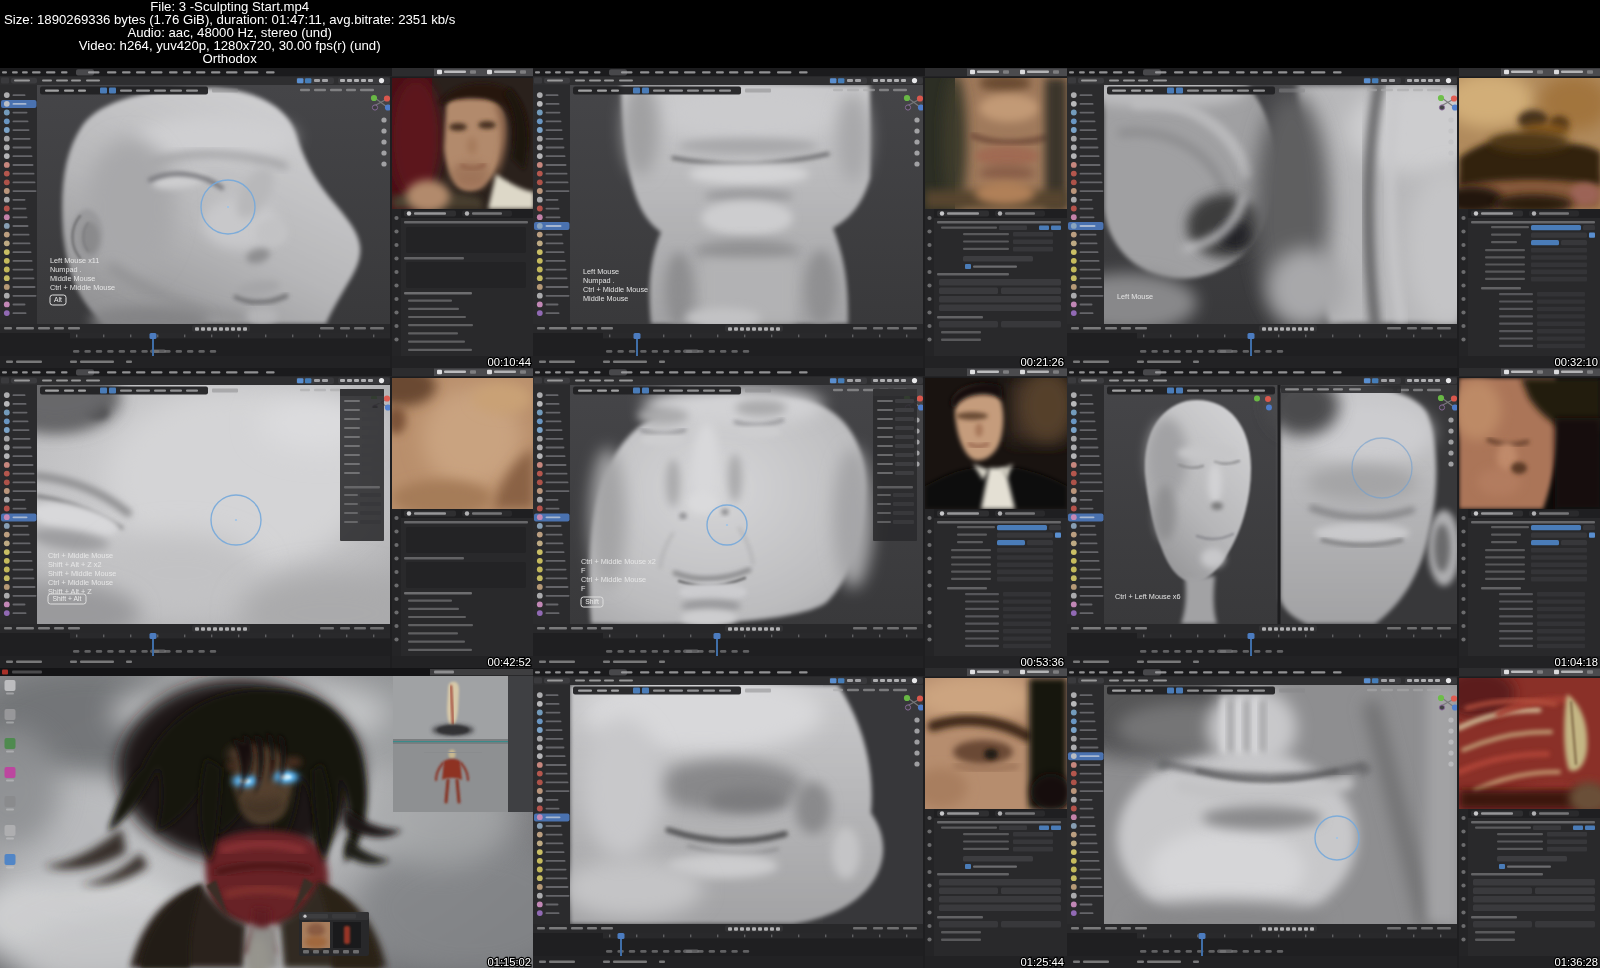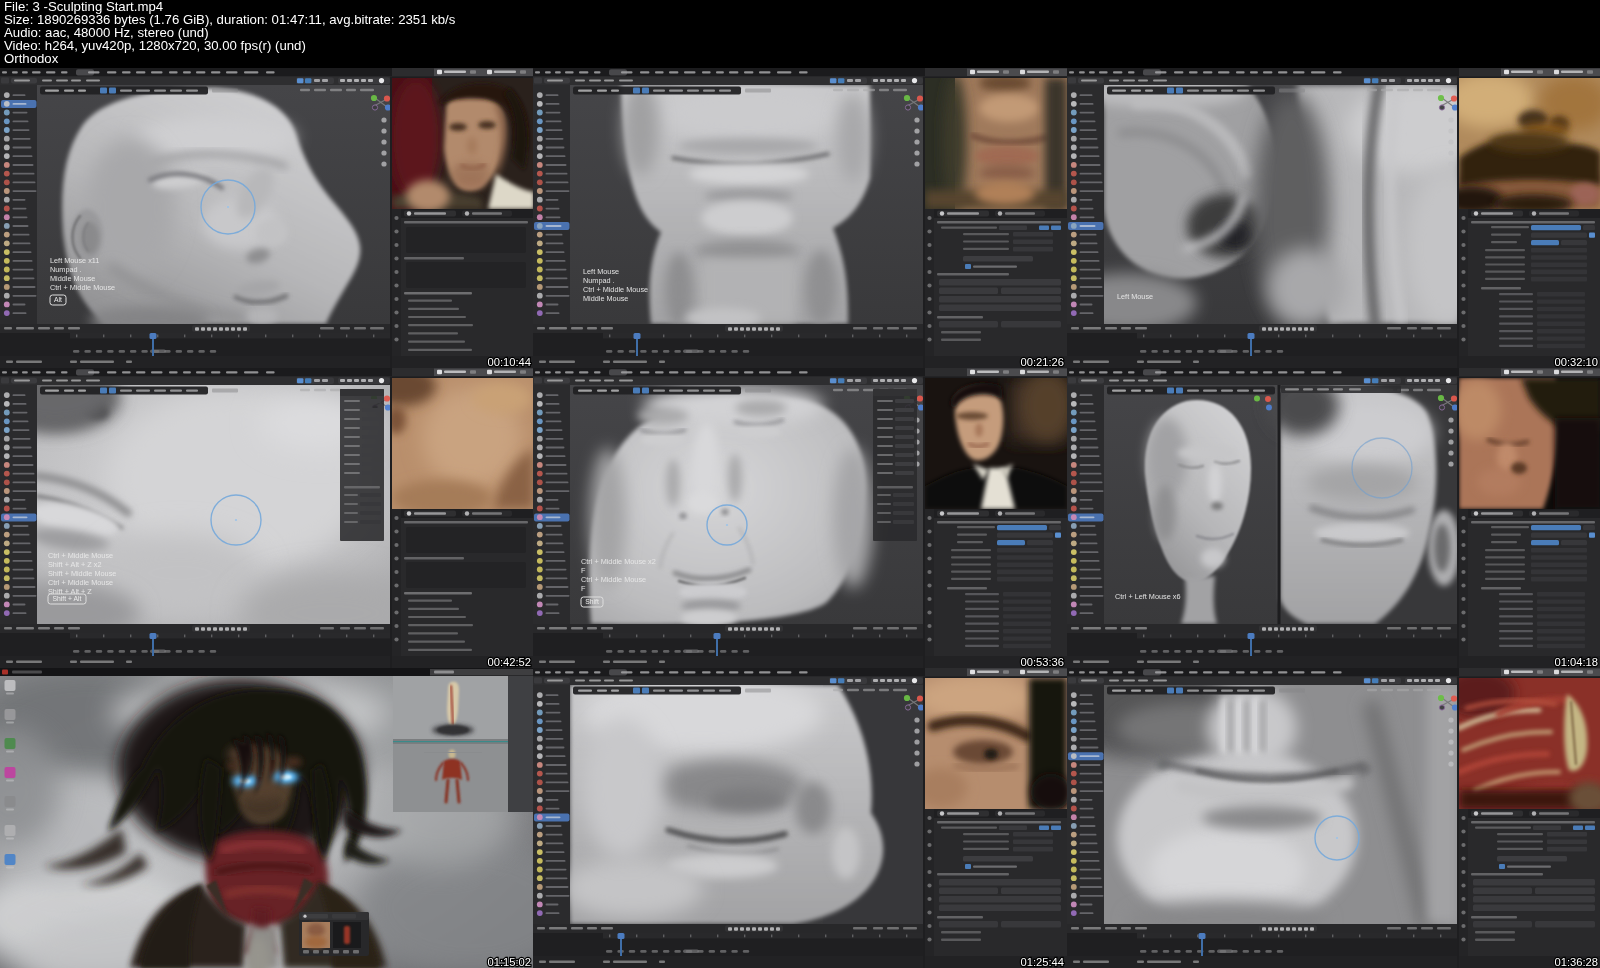--- a/index.html
+++ b/index.html
@@ -1,12 +1,12 @@
 <!DOCTYPE html>
-<html><head><meta charset="utf-8"><style>html,body{margin:0;padding:0;background:#000;}body{width:1600px;height:968px;position:relative;overflow:hidden;font-family:"Liberation Sans",sans-serif;}.hdr{position:absolute;left:4px;top:0px;color:#fff;font-size:13.2px;line-height:13.1px;white-space:pre;}svg.cell{position:absolute;display:block;}</style></head><body>
+<html><head><meta charset="utf-8"><style>html,body{margin:0;padding:0;background:#000;}body{width:1600px;height:968px;position:relative;overflow:hidden;font-family:"Liberation Sans",sans-serif;}.hdr{position:absolute;left:4px;top:0px;color:#fff;font-size:13.2px;line-height:13.1px;white-space:pre;text-align:center;}svg.cell{position:absolute;display:block;}</style></head><body>
 <div class="hdr">File: 3 -Sculpting Start.mp4
 Size: 1890269336 bytes (1.76 GiB), duration: 01:47:11, avg.bitrate: 2351 kb/s
 Audio: aac, 48000 Hz, stereo (und)
 Video: h264, yuv420p, 1280x720, 30.00 fps(r) (und)
 Orthodox</div>
 <svg width="0" height="0" style="position:absolute">
     <defs>
 <filter id="b1" x="-50%" y="-50%" width="200%" height="200%">
         <feGaussianBlur stdDeviation="1"></feGaussianBlur>
       </filter>

